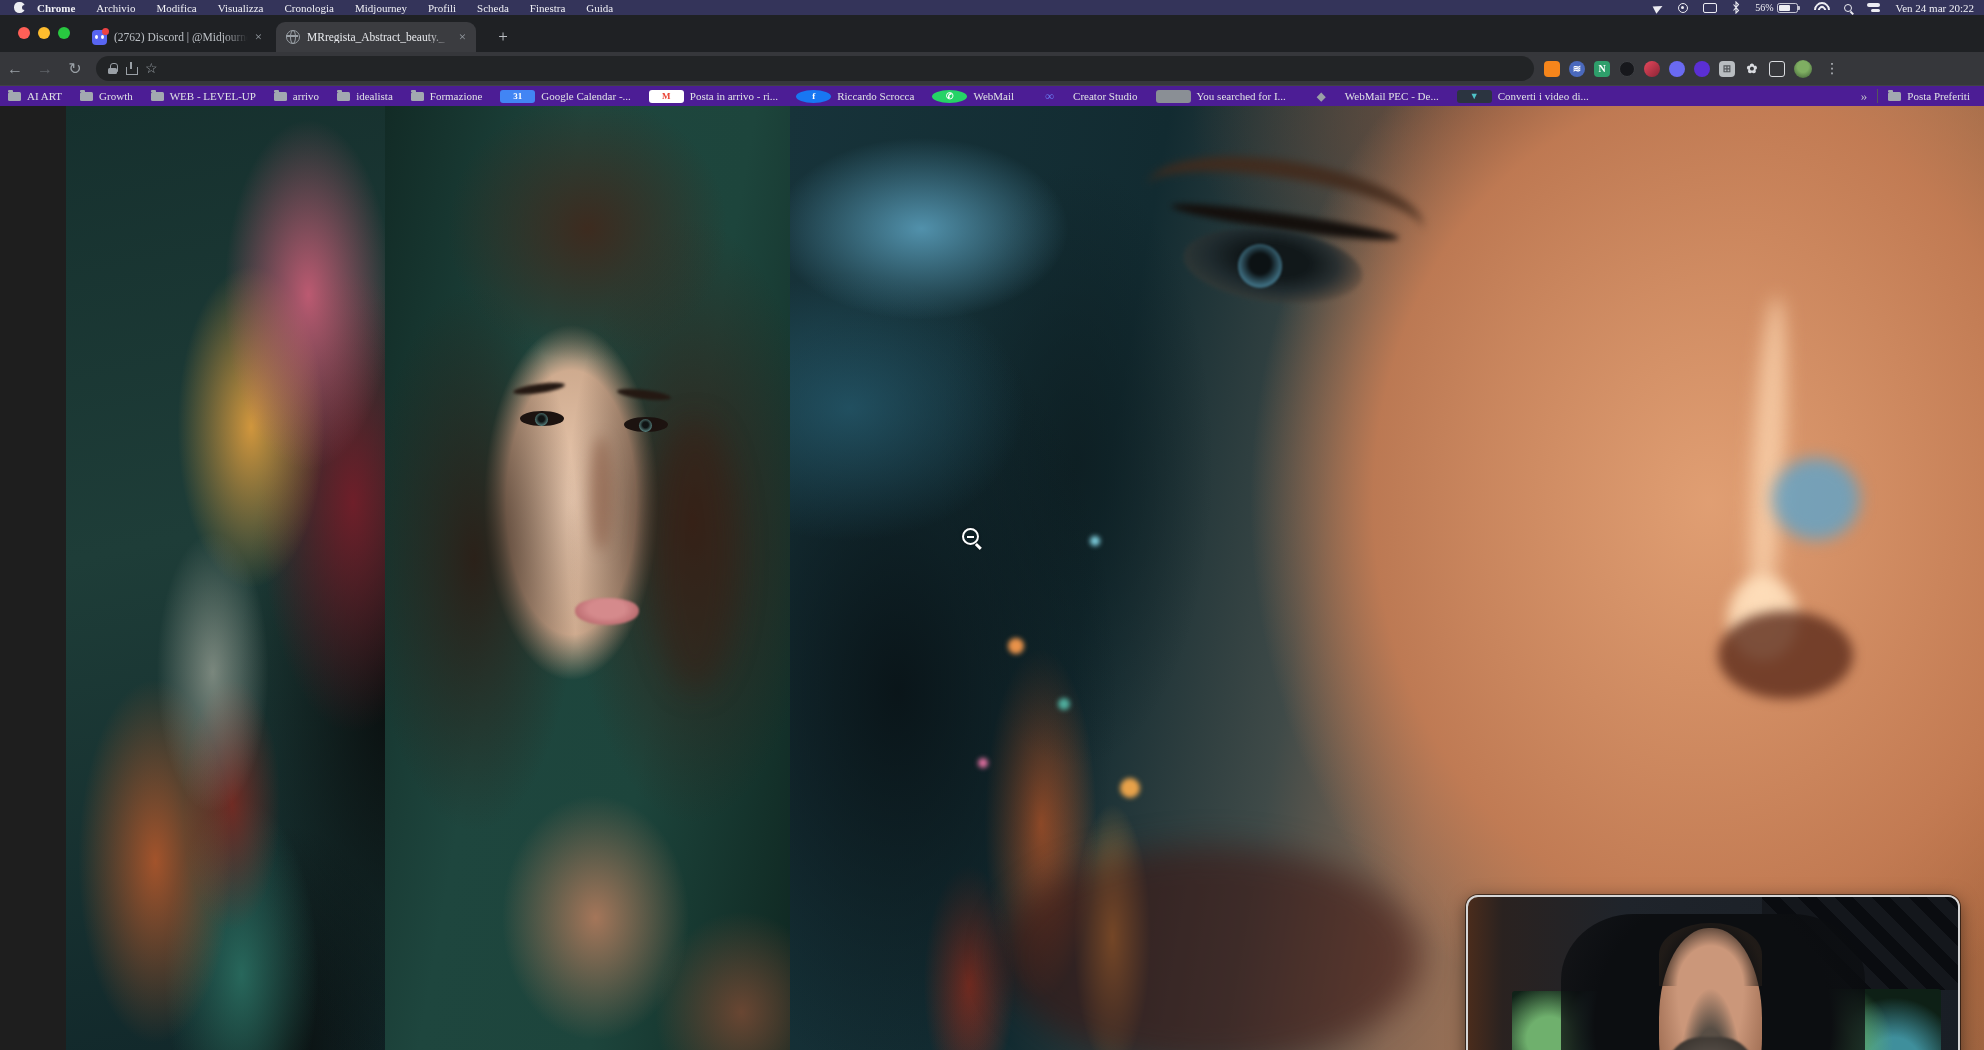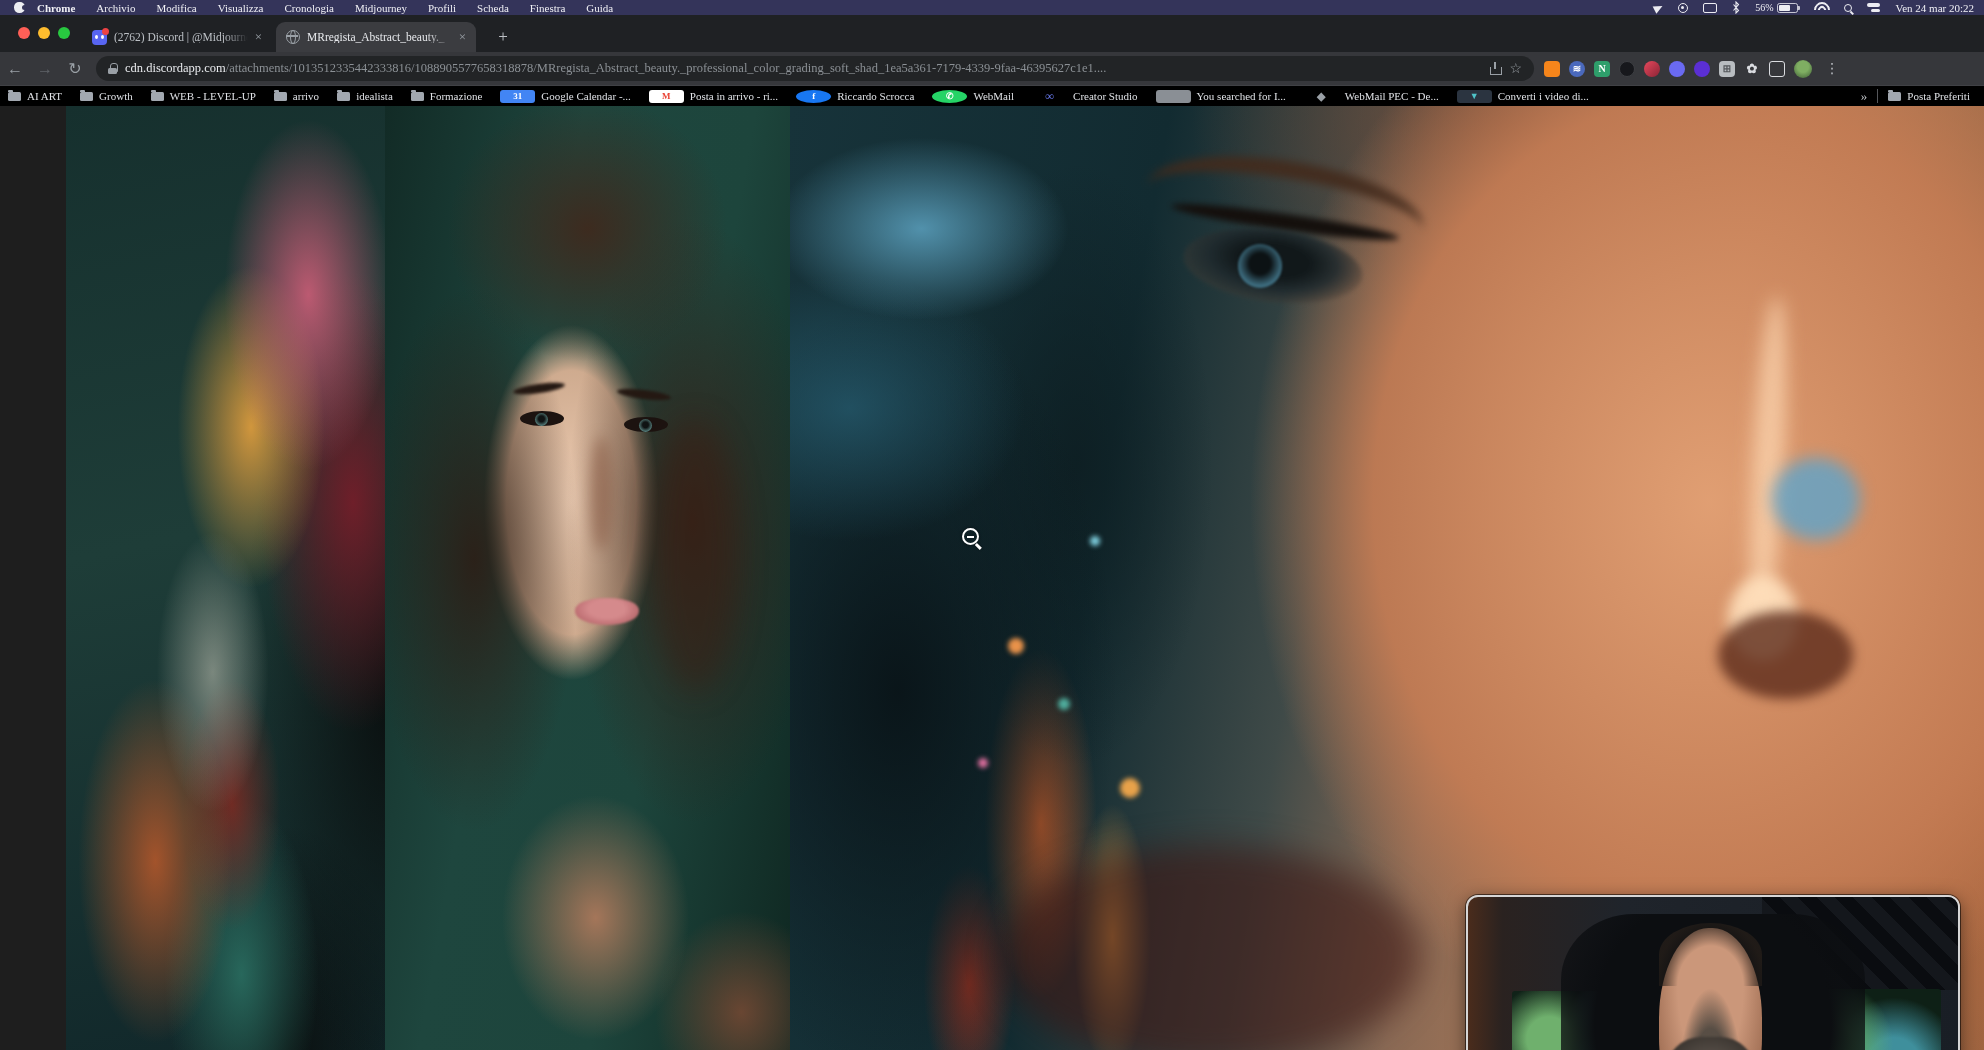--- a/index.html
+++ b/index.html
@@ -92,21 +92,21 @@
   .star { color:#9aa0a6; font-size:14px; flex:none; }
   .exts { display:flex; align-items:center; gap:9px; margin-left:10px; }
   .ext { width:16px; height:16px; border-radius:4px; font-size:10px; font-weight:bold;
          color:#fff; display:flex; align-items:center; justify-content:center; }
   .ext.round { border-radius:50%; }
   .threedot { color:#bdc1c6; font-size:14px; margin:0 8px 0 4px; letter-spacing:0; }
   .avatar-ext { width:18px; height:18px; border-radius:50%;
          background:radial-gradient(circle at 50% 38%, #7fae62 0 38%, #3c5a33 100%); }
 
   
-  .bookmarks { position:absolute; left:0; top:85px; width:100%; height:21px; background:#000000;
+  .bookmarks { position:absolute; left:0; top:85px; width:100%; height:21px; background:#4c1d95;
                border-top:1px solid #404145; display:flex; align-items:center; padding:0 8px;
                color:#dfe1e5; font-size:11px; }
   .bm { display:flex; align-items:center; gap:6px; margin-right:18px; white-space:nowrap; }
   .folder { width:13px; height:9px; background:#a2a8b0; border-radius:1.5px; position:relative; flex:none; }
   .folder::before { content:""; position:absolute; top:-2px; left:0; width:5px; height:2px;
                     background:#a2a8b0; border-radius:1px 1px 0 0; }
   .bmi { width:35px; height:13px; border-radius:3px; font-size:9px; font-weight:bold; color:#fff;
          display:flex; align-items:center; justify-content:center; flex:none; }
   .bm-spacer { flex:1; }
   .bm-chevron { color:#c2c6ca; font-size:13px; margin-right:10px; }
@@ -292,21 +292,20 @@
     </div>
     <div class="newtab">+</div>
   </div>
 
   <div class="toolbar">
     <span class="navbtn">←</span>
     <span class="navbtn dim">→</span>
     <span class="navbtn">↻</span>
     <div class="urlpill">
       <span class="lock"></span>
-      <span class="url"><span class="domain">cdn.discordapp.com</span><span class="path">/attachments/1013512335442333816/1088905577658318878/MRregista_Abstract_beauty._professional_color_grading_soft_shad_1ea5a361-7179-4339-9faa-46395627c1e1....</span></span>
       <span class="share"></span>
       <span class="star">☆</span>
     </div>
     <div class="exts">
       <span class="ext" style="background:#f6851b;"></span>
       <span class="ext round" style="background:#4a69bd;">≋</span>
       <span class="ext" style="background:#2e9e6b;">N</span>
       <span class="ext round" style="background:#17181c;border:1px solid #3c3e42;"></span>
       <span class="ext round" style="background:linear-gradient(135deg,#e8485c,#8a2436);"></span>
       <span class="ext round" style="background:#6a6af2;"></span>

